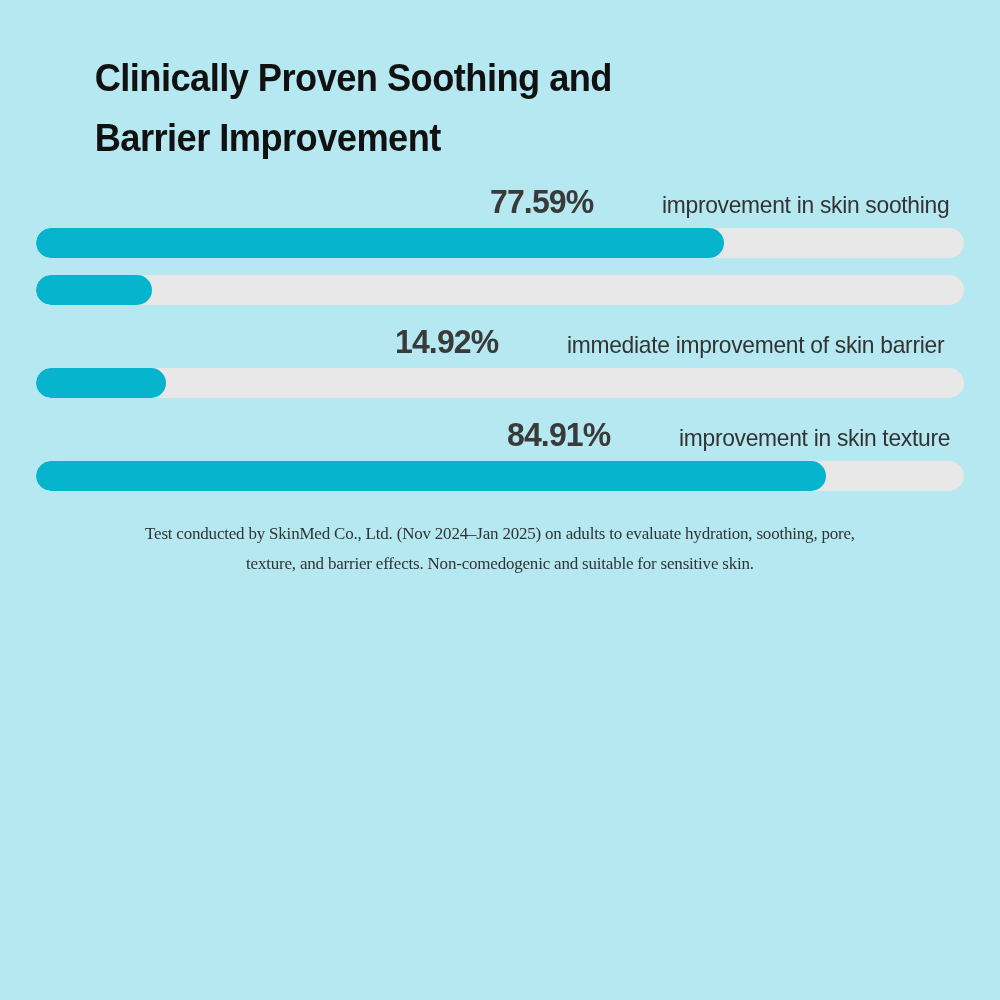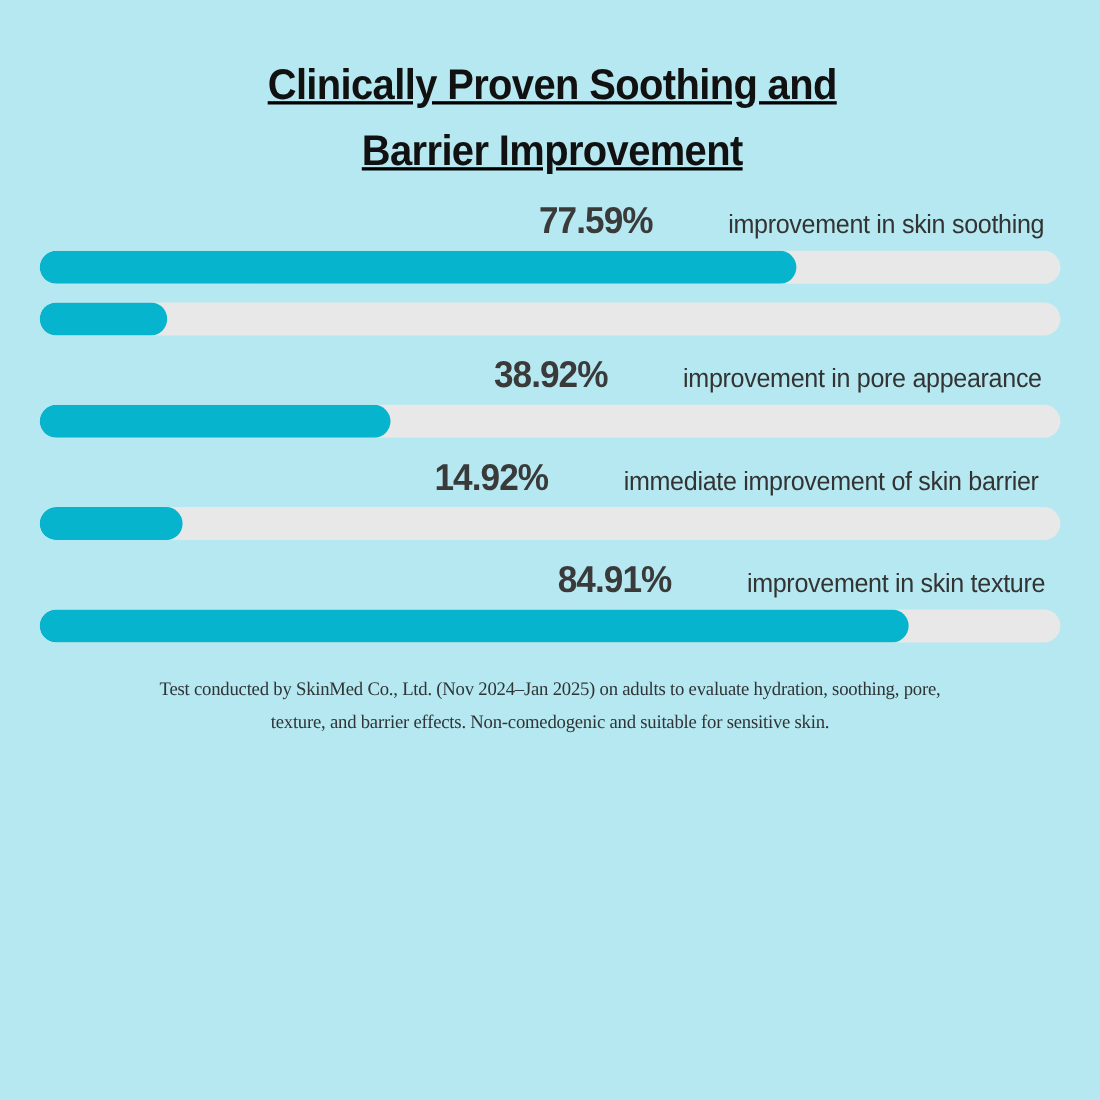--- a/index.html
+++ b/index.html
@@ -17,22 +17,21 @@
     position: relative;
     width: 1000px;
     height: 1000px;
     box-sizing: border-box;
     background: #b5e8f0;
     display: flex;
     flex-direction: column;
   }
   .title-block {
     padding: 48px 60px 0 64px;
-    text-align: center;
-    text-decoration: underline;
+    text-align: left;
   }
   .title-line {
     font-family: "Liberation Sans", sans-serif;
     font-weight: bold;
     font-size: 39px;
     line-height: 60px;
     letter-spacing: -0.6px;
     color: #111111;
     transform: scaleX(0.93);
   }
@@ -127,29 +126,20 @@
       </div>
     </div>
 
     <div class="bar-row">
       <div class="bar-track">
         <div class="bar-fill" style="width: 12.5%;"></div>
       </div>
     </div>
 
 
-    <div class="bar-row">
-      <div class="bar-labels">
-        <span class="bar-value">38.92%</span>
-        <span class="bar-desc">improvement in pore appearance</span>
-      </div>
-      <div class="bar-track">
-        <div class="bar-fill" style="width: 34.4%;"></div>
-      </div>
-    </div>
 
     <div class="bar-row">
       <div class="bar-labels">
         <span class="bar-value">14.92%</span>
         <span class="bar-desc">immediate improvement of skin barrier</span>
       </div>
       <div class="bar-track">
         <div class="bar-fill" style="width: 14%;"></div>
       </div>
     </div>

